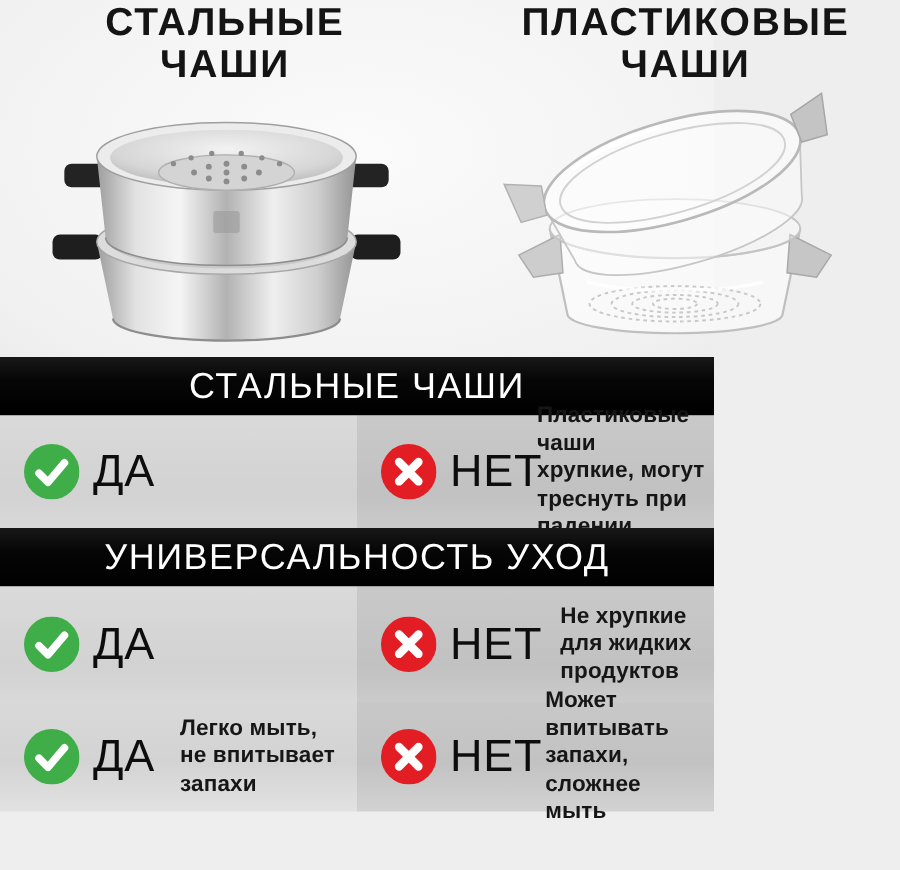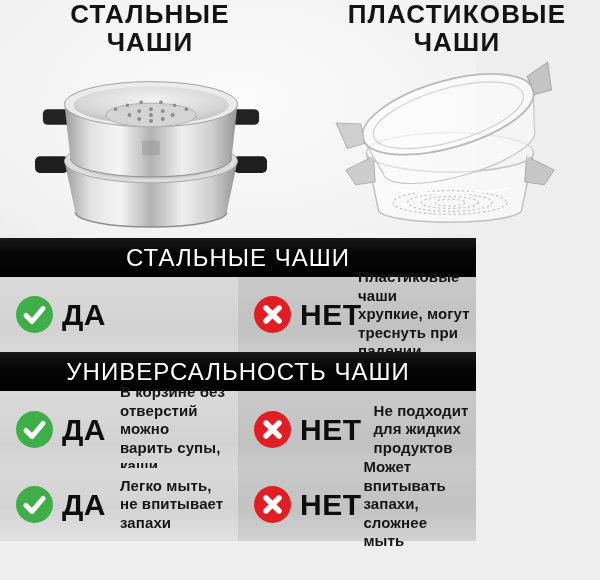--- a/index.html
+++ b/index.html
@@ -41,21 +41,21 @@
   .half { width:300px; display:flex; align-items:center; padding-left:16px; }
   .half.yes { background:linear-gradient(#dadada, #d2d2d2 70%, #d9d9d9); }
   .half.no  { background:linear-gradient(#c9c9c9, #c1c1c1 70%, #cbcbcb); }
   .row-3 .half.yes { background:linear-gradient(#d9d9d9, #d3d3d3 55%, #e2e2e2); }
   .row-3 .half.no  { background:linear-gradient(#c8c8c8, #c2c2c2 55%, #d2d2d2); }
 
   .badge { width:37px; height:37px; flex:none; margin-right:9px; }
   .badge svg { display:block; }
 
   .verdict {
-    font-size:30px; font-weight:700; color:#0d0d0d; letter-spacing:0.5px;
+    font-size:30px; font-weight:400; color:#0d0d0d; letter-spacing:0.5px;
     min-width:46px; margin-right:12px; line-height:1;
   }
   .desc {
     font-size:15px; font-weight:700; line-height:18.5px; color:#161616;
     white-space:pre-line; letter-spacing:0.1px;
   }
 </style>
 </head>
 <body>
 
@@ -165,44 +165,41 @@
           </svg>
       </div>
       <div class="verdict">НЕТ</div>
       <div class="desc">Пластиковые чаши
 хрупкие, могут
 треснуть при падении</div>
     </div>
   </div>
 
   <div class="bar">
-    <span>УНИВЕРСАЛЬНОСТЬ ЧАШИ</span>
+    <span>УНИВЕРСАЛЬНОСТЬ УХОД</span>
   </div>
   <div class="row row-2">
     <div class="half yes">
       <div class="badge">
         <svg viewBox="0 0 37 37">
             <circle cx="18.5" cy="18.5" r="18.5" fill="#3fae49"></circle>
         <path d="M10 19.5 L16 25.5 L27 12.5" fill="none" stroke="#fff" stroke-width="5" stroke-linecap="round" stroke-linejoin="round"></path>
           </svg>
       </div>
       <div class="verdict">ДА</div>
-      <div class="desc">В корзине без
-отверстий можно
-варить супы, каши</div>
     </div>
     <div class="half no">
       <div class="badge">
         <svg viewBox="0 0 37 37">
             <circle cx="18.5" cy="18.5" r="18.5" fill="#e21e24"></circle>
         <path d="M12 12 L25 25 M25 12 L12 25" fill="none" stroke="#fff" stroke-width="5.5" stroke-linecap="round"></path>
           </svg>
       </div>
       <div class="verdict">НЕТ</div>
-      <div class="desc">Не подходит
+      <div class="desc">Не хрупкие
 для жидких
 продуктов</div>
     </div>
   </div>
 
   <div class="row row-3">
     <div class="half yes">
       <div class="badge">
         <svg viewBox="0 0 37 37">
             <circle cx="18.5" cy="18.5" r="18.5" fill="#3fae49"></circle>

